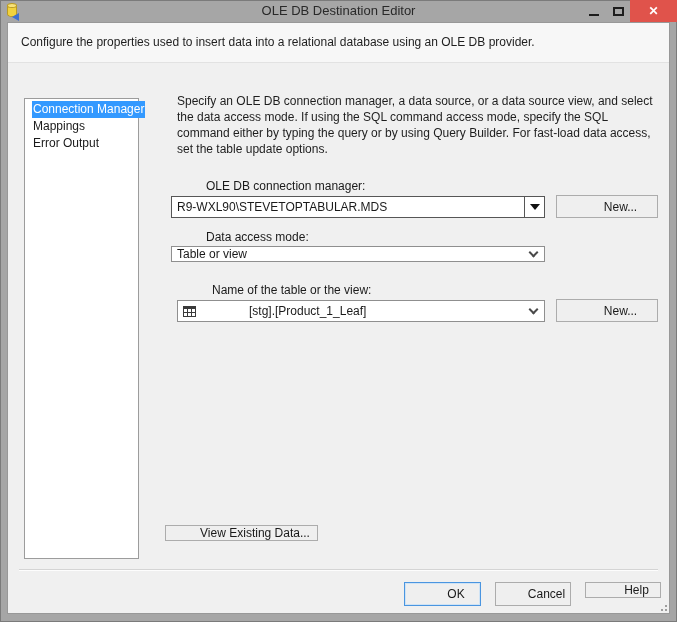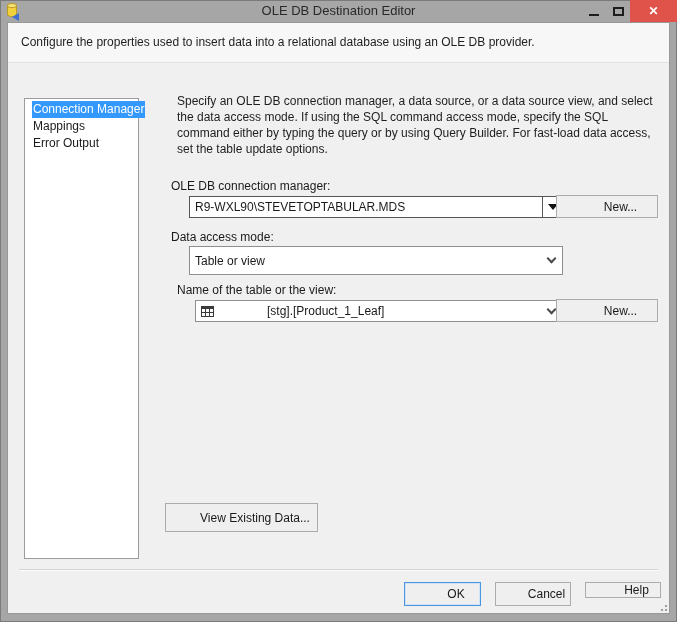--- a/index.html
+++ b/index.html
@@ -23,42 +23,42 @@
   .dialog-body{position:absolute;top:22px;left:7px;right:7px;bottom:8px;background:#f0f0f0;border:1px solid #989898;}
   .desc-band{position:absolute;top:0;left:0;right:0;height:40px;background:#f7f7f7;border-bottom:1px solid #e2e2e2;}
   .desc-band p{margin:0;padding:12px 0 0 13px;font-size:12px;color:#1e1e1e;}
   
   .listbox{position:absolute;left:16px;top:75px;width:115px;height:461px;background:#fff;border:1px solid #9c9c9c;padding:2px 0 0 7px;}
   .list-item{font-size:12px;line-height:17px;color:#1a1a1a;white-space:nowrap;}
   .list-item .li-text{display:inline-block;padding:0 1px;}
   .list-item.selected .li-text{background:#3399ff;color:#fff;}
   
   .spec{position:absolute;left:169px;top:70px;width:486px;margin:0;font-size:12px;line-height:16px;color:#1e1e1e;}
-  .fld-label{position:absolute;font-size:12px;color:#1a1a1a;}
+  .fld-label{position:absolute;font-size:12px;color:#1a1a1a;margin-left:35px;}
   .lbl-conn{left:163px;top:156px;}
   .lbl-mode{left:163px;top:207px;}
   .lbl-table{left:169px;top:260px;}
   
-  .combo{position:absolute;background:#fff;display:flex;align-items:center;font-size:12px;color:#1a1a1a;margin-left:18px;}
+  .combo{position:absolute;background:#fff;display:flex;align-items:center;font-size:12px;color:#1a1a1a;}
   .combo-classic{left:163px;top:173px;width:374px;height:22px;border:1px solid #565656;}
   .combo-text{flex:1;padding-left:5px;white-space:nowrap;overflow:hidden;}
   .drop-btn{width:20px;height:100%;border-left:1px solid #565656;display:flex;align-items:center;justify-content:center;background:#fff;}
   .tri-down{width:0;height:0;border-left:5px solid transparent;border-right:5px solid transparent;border-top:6px solid #111;}
   .combo-flat{border:1px solid #8f8f8f;}
-  .combo-mode{left:163px;top:223px;width:374px;height:29px;}
+  .combo-mode{left:163px;top:223px;width:374px;height:16px;}
   .combo-table{left:169px;top:277px;width:368px;height:22px;gap:44px;}
   .chev-box{width:22px;height:100%;display:flex;align-items:center;justify-content:center;}
   .chev{width:7px;height:7px;border-right:2px solid #4a4a4a;border-bottom:2px solid #4a4a4a;transform:rotate(45deg);margin-top:-4px;}
   .tbl-icon{margin:0 4px 0 5px;display:block;}
   
   .btn{position:absolute;background:#efefef;border:1px solid #acacac;font-size:12px;color:#1a1a1a;
        display:flex;align-items:center;justify-content:center;cursor:default;padding-left:27px;}
   .btn-new1{left:548px;top:172px;width:102px;height:23px;}
   .btn-new2{left:548px;top:276px;width:102px;height:23px;}
-  .btn-viewdata{left:157px;top:480px;width:153px;height:29px;}
+  .btn-viewdata{left:157px;top:502px;width:153px;height:16px;}
   .btn-ok{left:396px;top:559px;width:77px;height:24px;border:1px solid #4a95e0;box-shadow:0 0 0 1px #cfe3f5 inset;}
   .btn-cancel{left:487px;top:559px;width:76px;height:24px;}
   .btn-help{left:577px;top:559px;width:76px;height:16px;}
   .separator{position:absolute;left:11px;right:11px;top:546px;height:2px;border-top:1px solid #d4d4d4;border-bottom:1px solid #fdfdfd;}
   .grip{position:absolute;right:2px;bottom:2px;width:10px;height:10px;}
   .grip i{position:absolute;width:2px;height:2px;background:#9d9d9d;}
   .grip i:nth-child(1){right:0;bottom:0;}
   .grip i:nth-child(2){right:4px;bottom:0;}
   .grip i:nth-child(3){right:0;bottom:4px;}
 </style>

